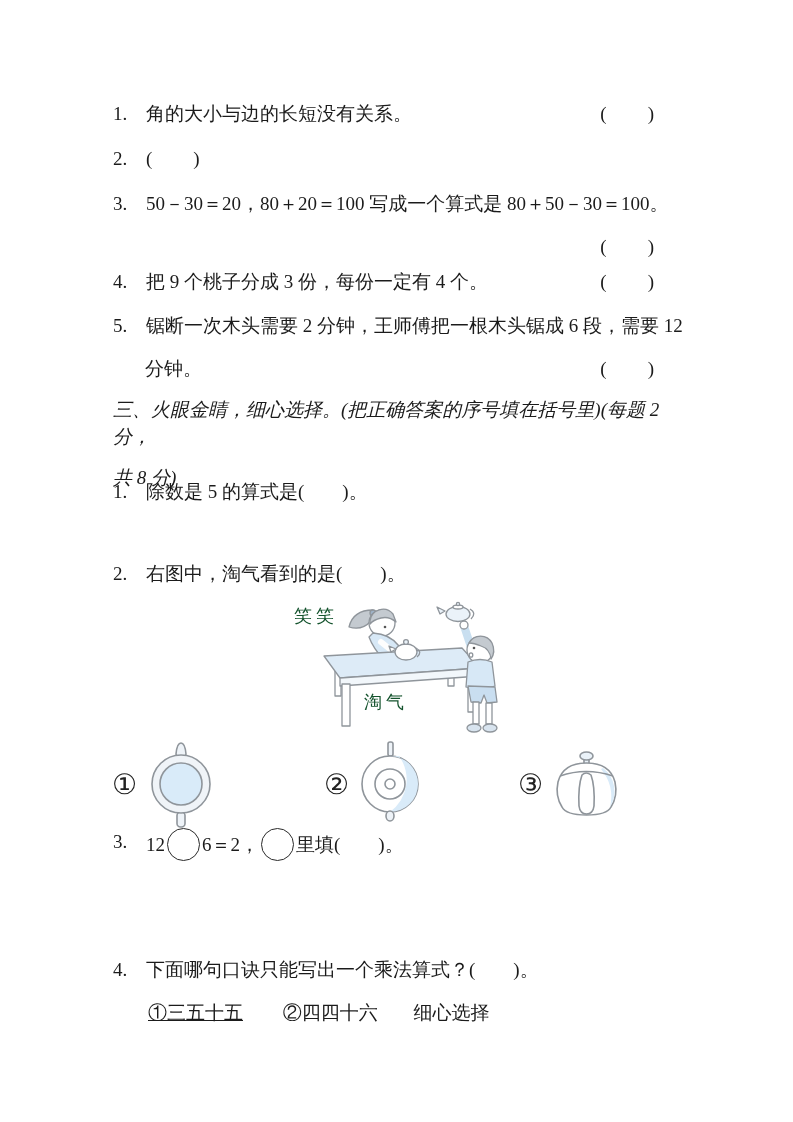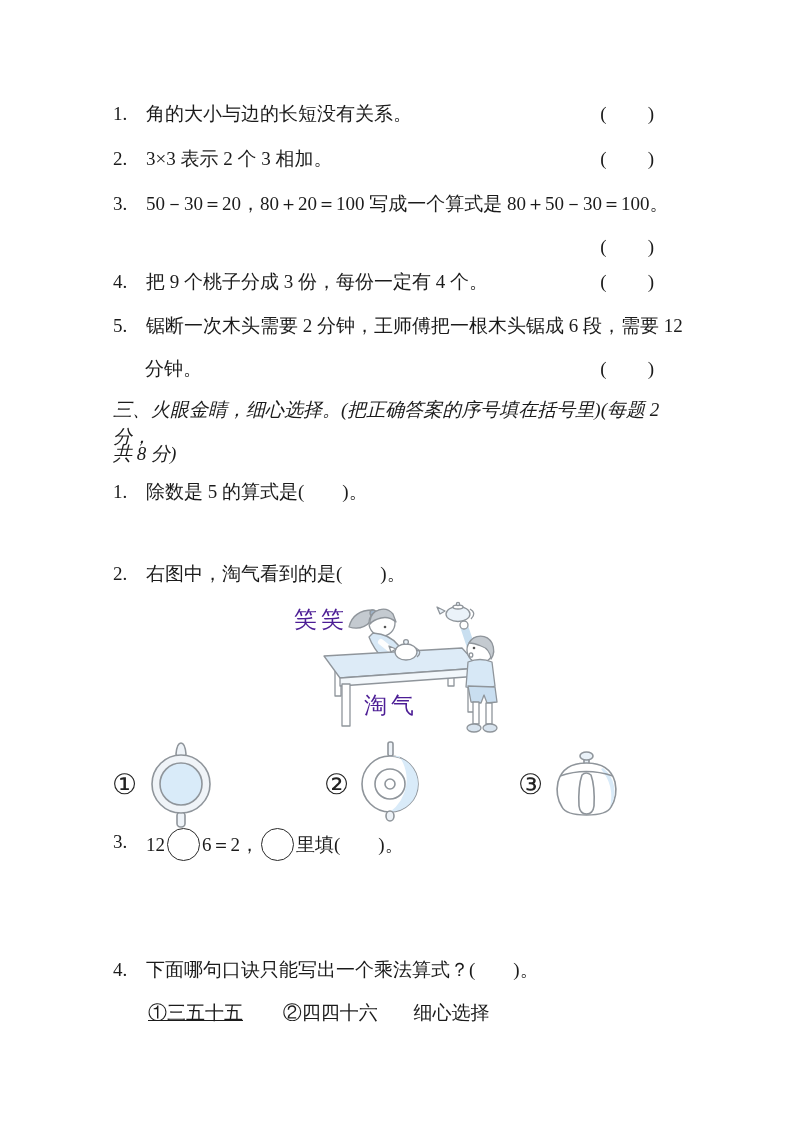--- a/index.html
+++ b/index.html
@@ -22,21 +22,21 @@
   .opts3 .opt:nth-child(1){width:116px;}
   .opts3 .opt:nth-child(2){width:117px;}
   .opts4 .opt:nth-child(1){width:130px;text-decoration:underline;}
   .opts4 .opt:nth-child(2){width:126px;}
   .heading{left:113px;right:95px;font-style:italic;}
   .circle-blank{
     display:inline-block;width:31px;height:31px;border:1.6px solid #2a2a2a;border-radius:50%;
     vertical-align:-10px;margin:0 2px;background:#fff;
   }
   .illus{position:absolute;left:278px;top:596px;width:240px;height:152px;}
-  .illus .label{position:absolute;font-size:23px;color:#4c1d95;letter-spacing:4px;}
+  .illus .label{position:absolute;font-size:18px;color:#14532d;letter-spacing:4px;}
   .label-girl{left:16px;top:8px;}
   .label-boy{left:86px;top:94px;}
   .pot-row{position:absolute;left:0;top:736px;width:793px;height:96px;}
   .pot-group{position:absolute;display:flex;align-items:center;}
   .pot-num{font-size:28px;font-family:"DejaVu Sans","Liberation Serif",serif;color:#222;margin-right:-4px;position:relative;z-index:2;}
   .pg1{left:112px;top:2px;}
   .pg2{left:324px;top:2px;}
   .pg3{left:518px;top:6px;}
   svg{display:block;}
 </style>
@@ -46,21 +46,20 @@
 <div class="page">
 
   <div class="row" style="top:100px">
     <span class="qnum">1.</span>
     <span class="qtext">角的大小与边的长短没有关系。</span>
     <span class="blank">(　　)</span>
   </div>
 
   <div class="row" style="top:145px">
     <span class="qnum">2.</span>
-    <span class="qtext">3×3 表示 2 个 3 相加。</span>
     <span class="blank">(　　)</span>
   </div>
 
   <div class="row noblank" style="top:190px">
     <span class="qnum">3.</span>
     <span class="qtext">50－30＝20，80＋20＝100 写成一个算式是 80＋50－30＝100。</span>
   </div>
   <div class="row blank-only" style="top:233px">
     <span class="blank">(　　)</span>
   </div>
@@ -76,21 +75,21 @@
     <span class="qtext">锯断一次木头需要 2 分钟，王师傅把一根木头锯成 6 段，需要 12</span>
   </div>
   <div class="row indent" style="top:355px">
     <span class="qtext">分钟。</span>
     <span class="blank">(　　)</span>
   </div>
 
   <div class="row heading" style="top:396px">
     <span class="qtext">三、火眼金睛，细心选择。(把正确答案的序号填在括号里)(每题 2 分，</span>
   </div>
-  <div class="row heading indent" style="top:440px">
+  <div class="row heading indent" style="top:464px">
     <span class="qtext">共 8 分)</span>
   </div>
 
   <div class="row noblank" style="top:478px">
     <span class="qnum">1.</span>
     <span class="qtext">除数是 5 的算式是(　　)。</span>
   </div>
 
   <div class="row noblank" style="top:560px">
     <span class="qnum">2.</span>

